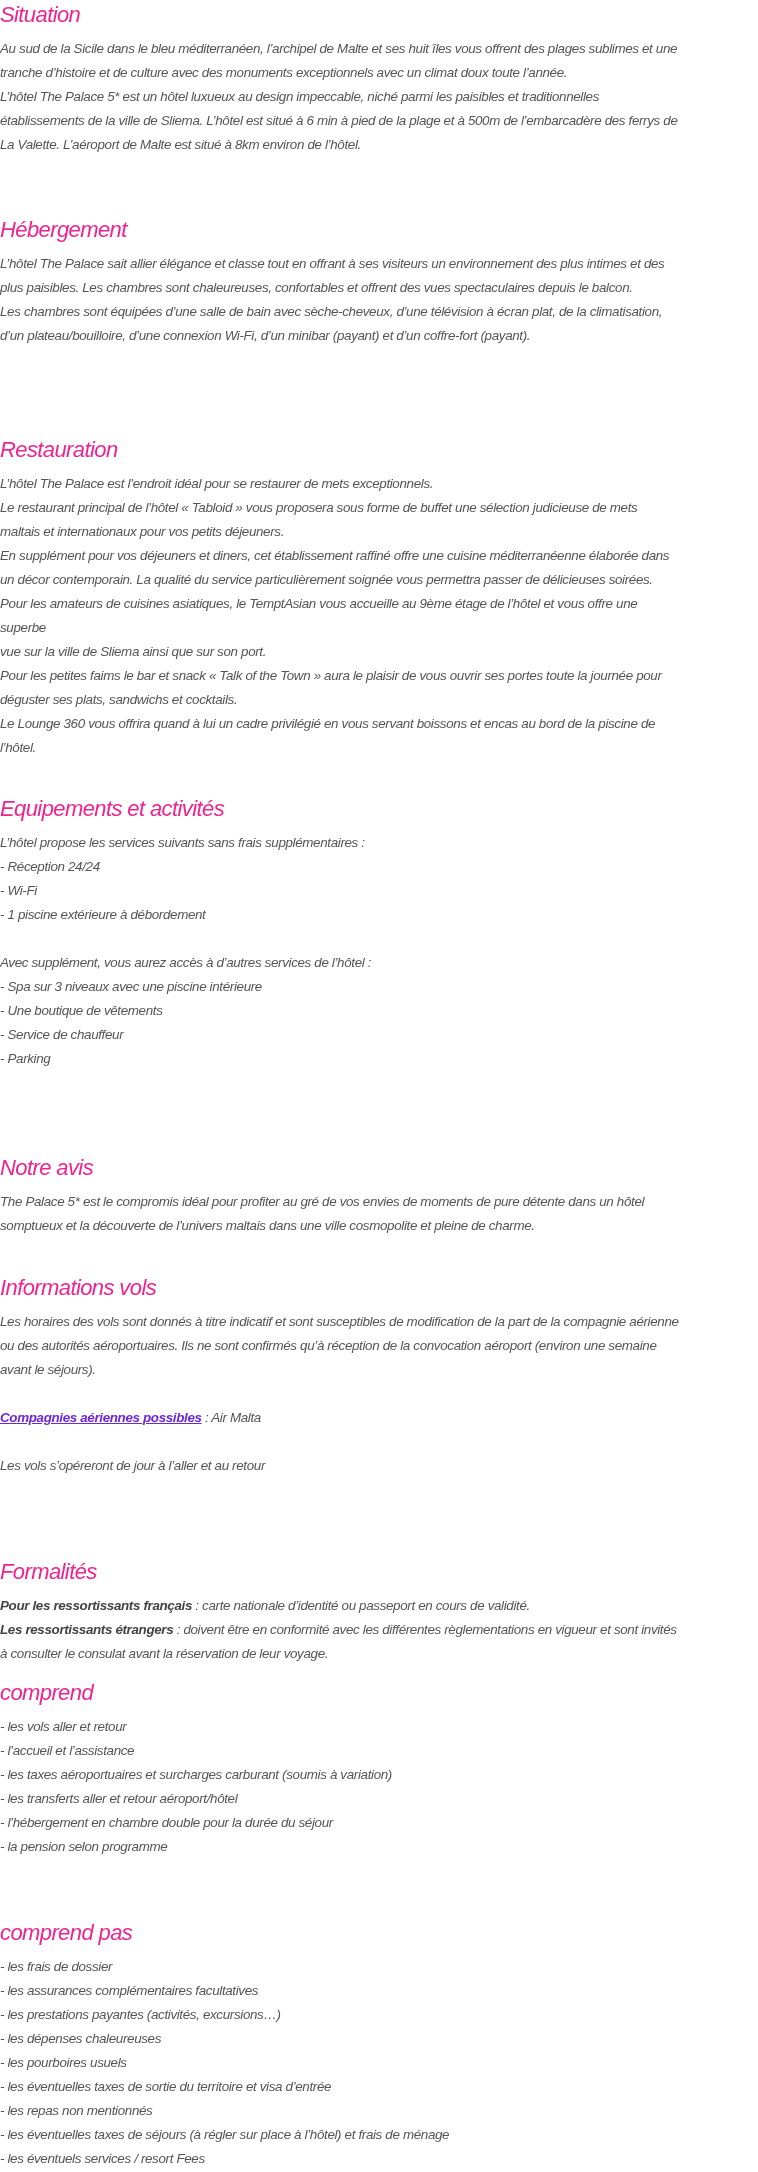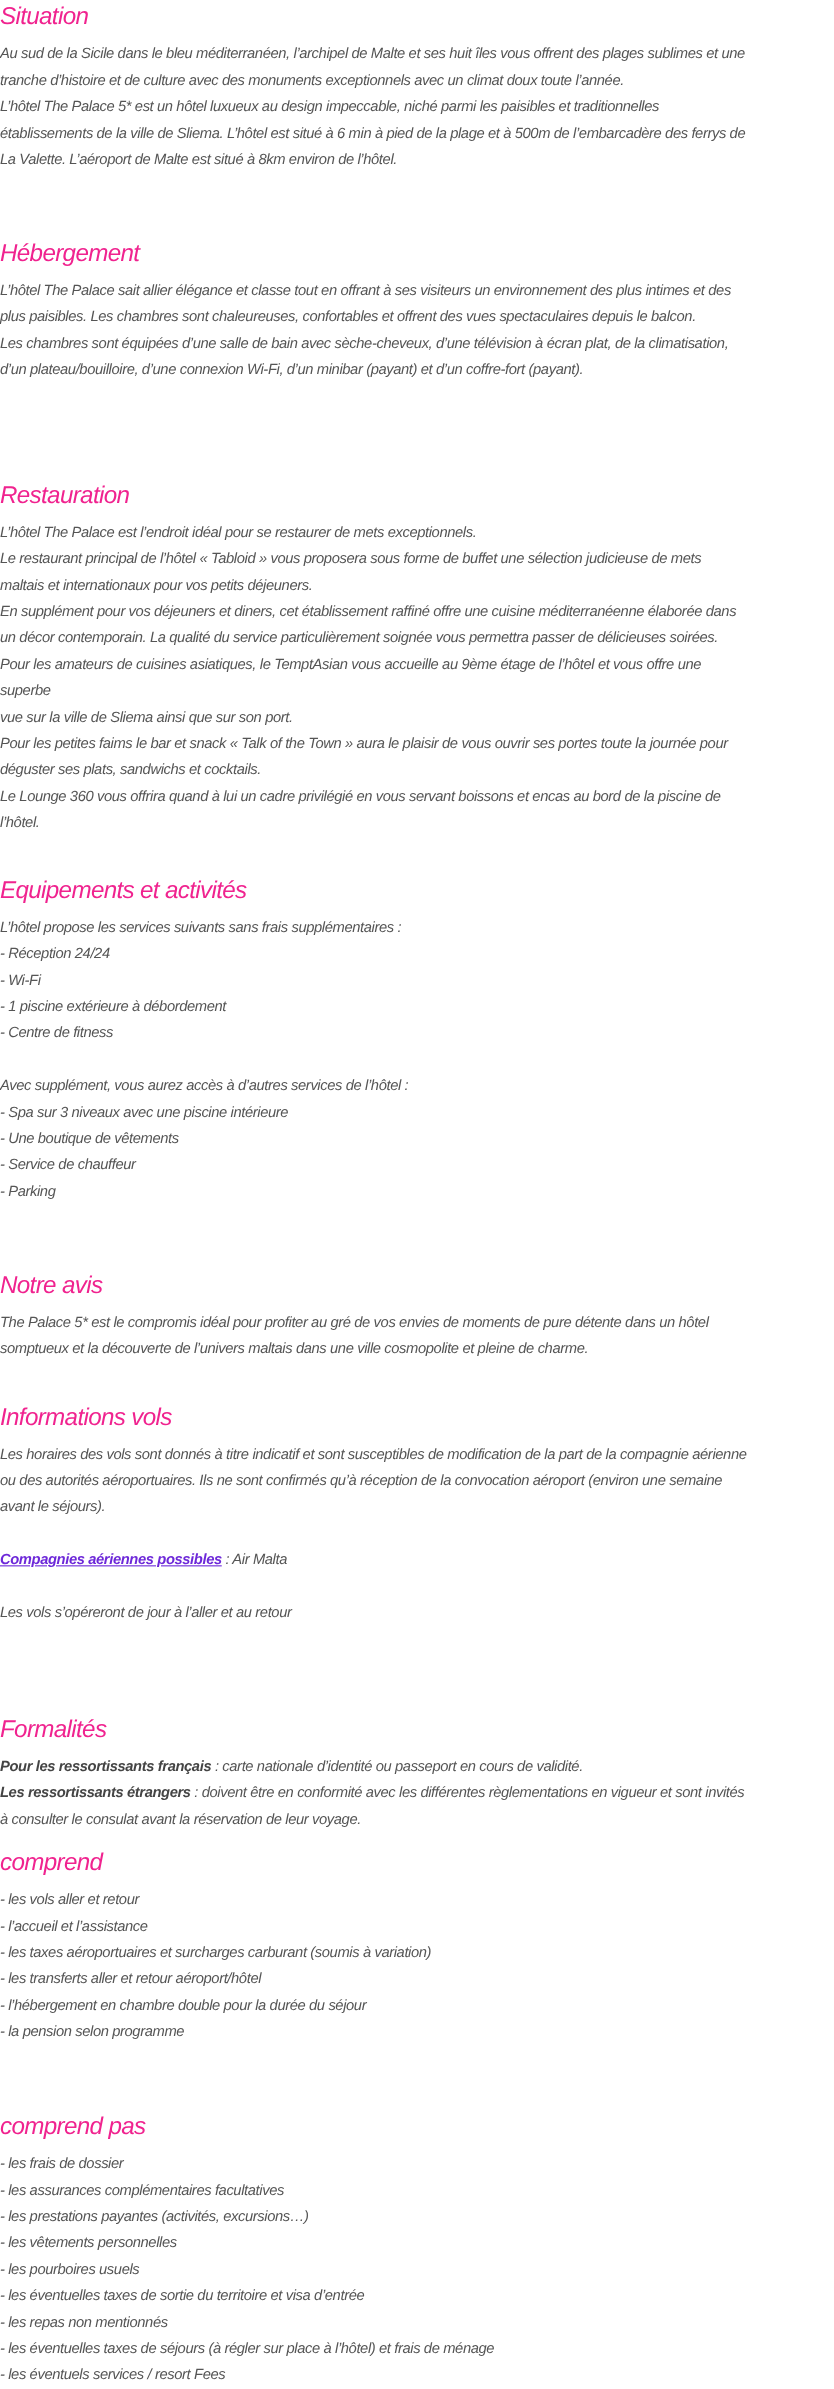--- a/index.html
+++ b/index.html
@@ -56,21 +56,20 @@
   </div>
 </div>
 
 <div class="section" style="top:794px;">
   <h2>Equipements et activités</h2>
   <div class="body">
     <span class="line">L’hôtel propose les services suivants sans frais supplémentaires :</span>
     <span class="line">- Réception 24/24</span>
     <span class="line">- Wi-Fi</span>
     <span class="line">- 1 piscine extérieure à débordement</span>
-    <span class="line">- Centre de fitness</span>
     <span class="blank"></span>
     <span class="line">Avec supplément, vous aurez accès à d’autres services de l’hôtel :</span>
     <span class="line">- Spa sur 3 niveaux avec une piscine intérieure</span>
     <span class="line">- Une boutique de vêtements</span>
     <span class="line">- Service de chauffeur</span>
     <span class="line">- Parking</span>
   </div>
 </div>
 
 <div class="section" style="top:1153px;">
@@ -114,20 +113,20 @@
     <span class="line">- la pension selon programme</span>
   </div>
 </div>
 
 <div class="section" style="top:1918px;">
   <h2>comprend pas</h2>
   <div class="body">
     <span class="line">- les frais de dossier</span>
     <span class="line">- les assurances complémentaires facultatives</span>
     <span class="line">- les prestations payantes (activités, excursions…)</span>
-    <span class="line">- les vêtements personnelles</span>
+    <span class="line">- les dépenses chaleureuses</span>
     <span class="line">- les pourboires usuels</span>
     <span class="line">- les éventuelles taxes de sortie du territoire et visa d’entrée</span>
     <span class="line">- les repas non mentionnés</span>
     <span class="line">- les éventuelles taxes de séjours (à régler sur place à l’hôtel) et frais de ménage</span>
     <span class="line">- les éventuels services / resort Fees</span>
   </div>
 </div>
 
 </body></html>

